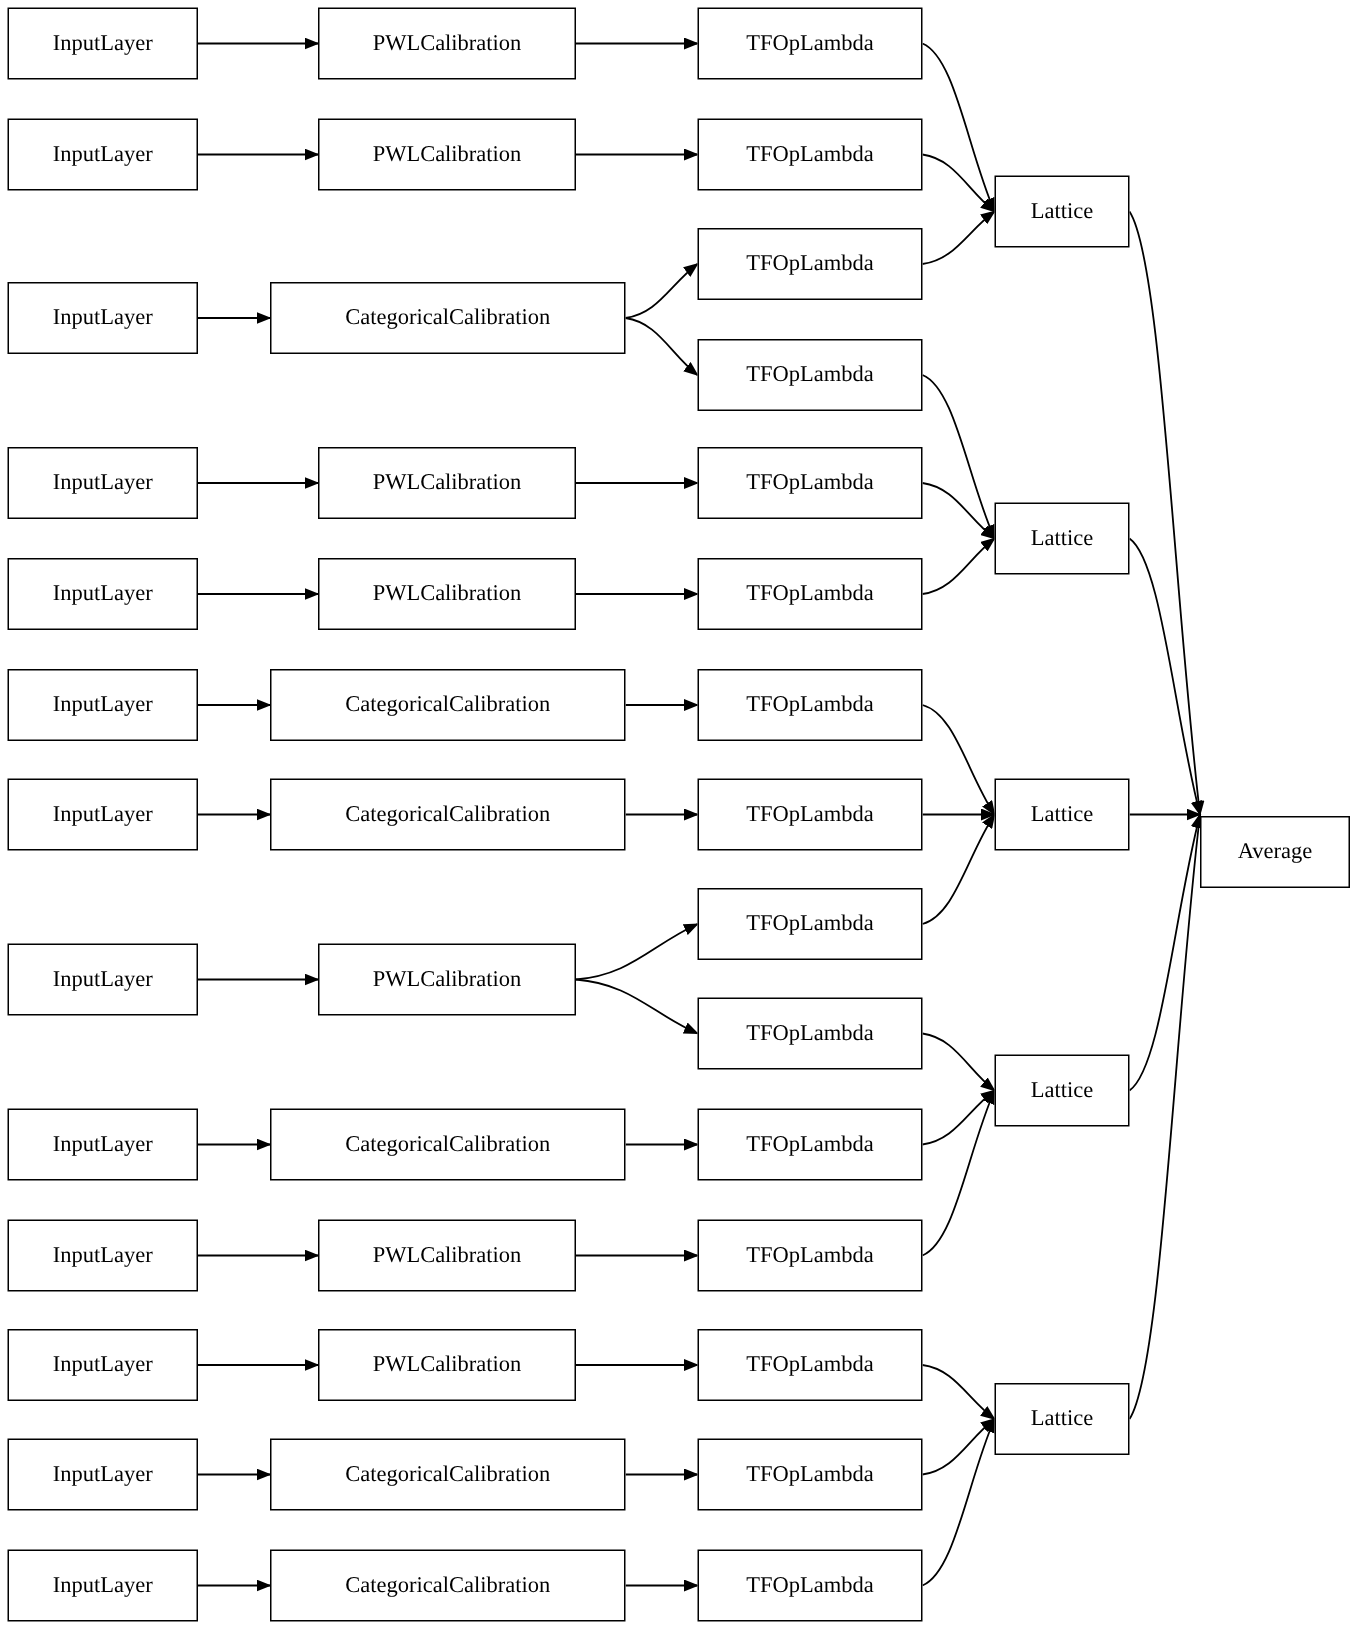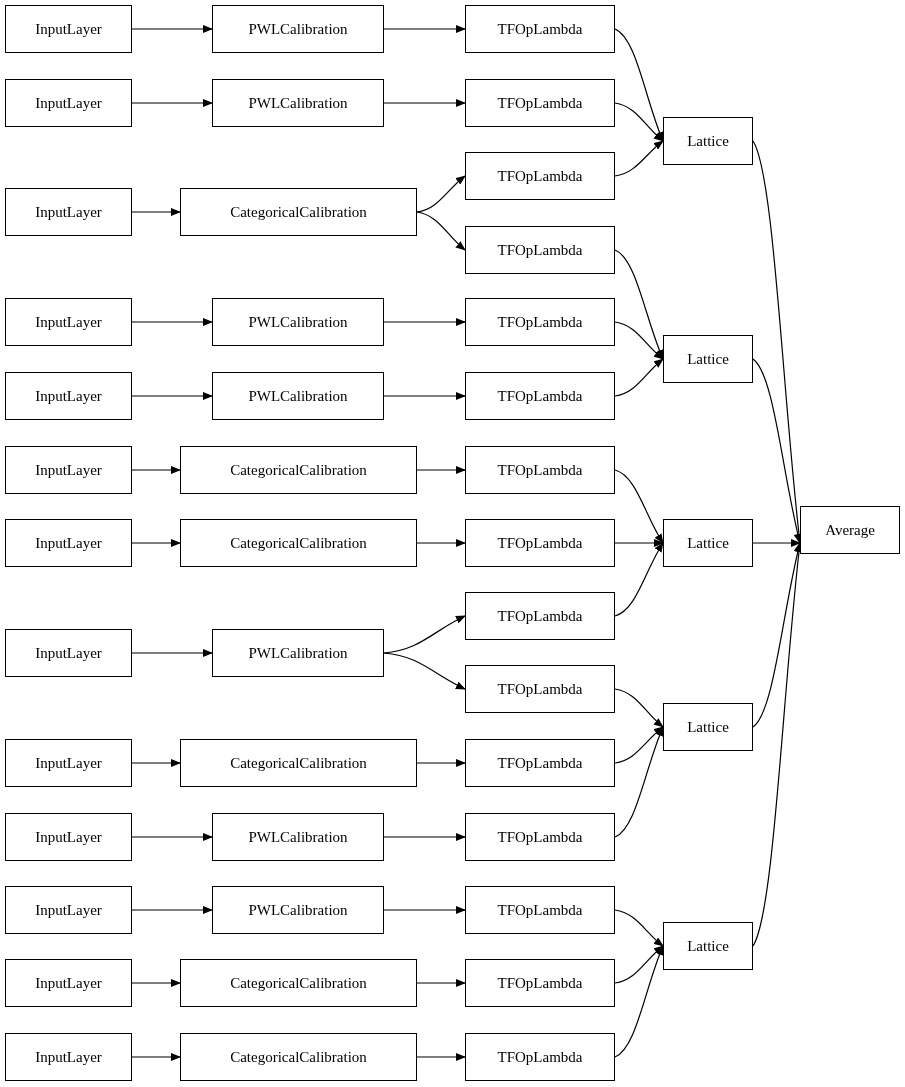--- a/index.html
+++ b/index.html
@@ -203,17 +203,17 @@
       </div>
       <div class="node" style="left: 663px; top: 519px; width: 90px; height: 48px;">
         <span>Lattice</span>
       </div>
       <div class="node" style="left: 663px; top: 703px; width: 90px; height: 48px;">
         <span>Lattice</span>
       </div>
       <div class="node" style="left: 663px; top: 922px; width: 90px; height: 48px;">
         <span>Lattice</span>
       </div>
-      <div class="node" style="left: 800px; top: 506px; width: 100px; height: 48px;">
+      <div class="node" style="left: 800px; top: 544px; width: 100px; height: 48px;">
         <span>Average</span>
       </div>
     </div>
 </div>
 
 </body></html>

